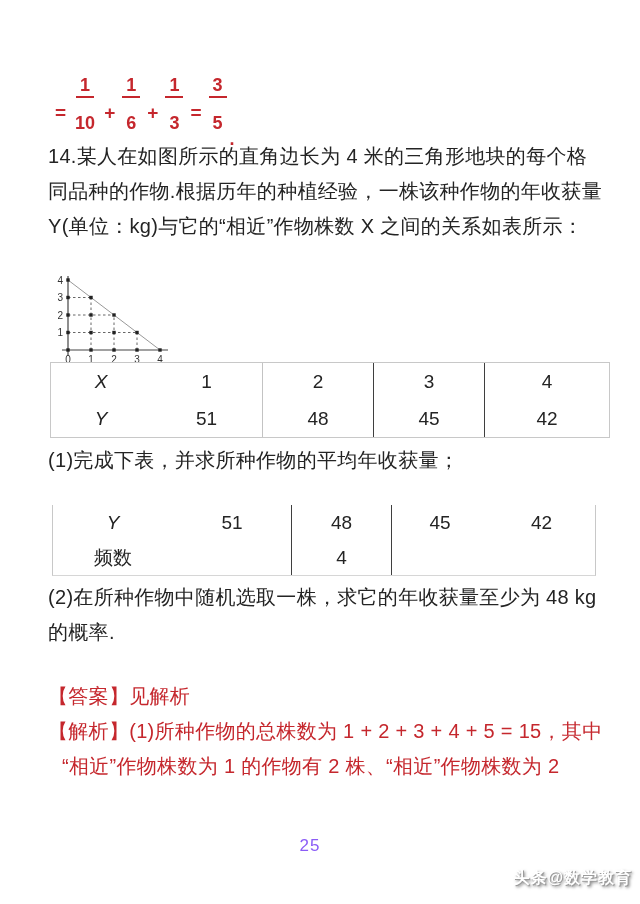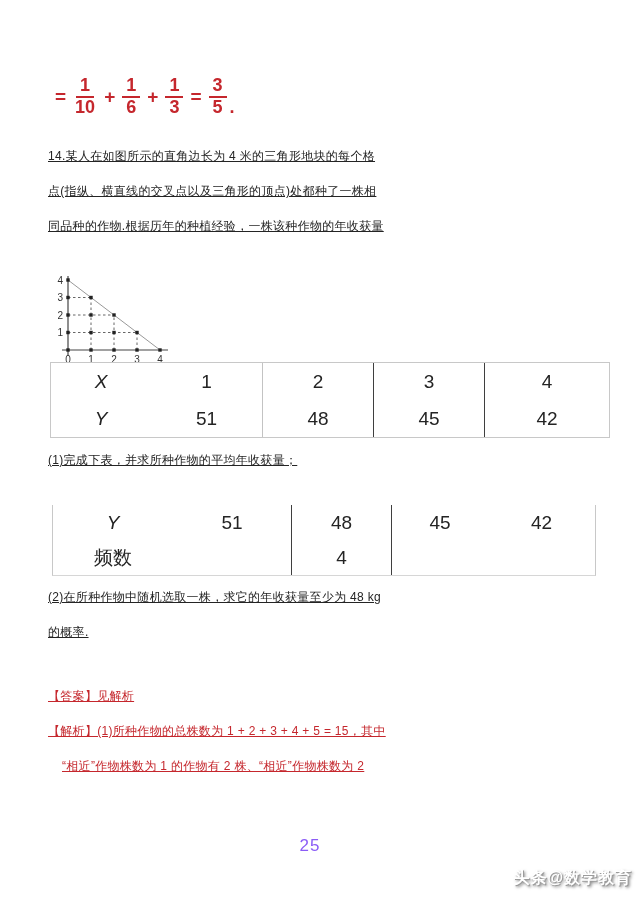--- a/index.html
+++ b/index.html
@@ -15,26 +15,26 @@
   }
 
   
   .formula {
     position: absolute; top: 76px; left: 55px;
     display: flex; align-items: center; gap: 7px;
     color: #c5272d; font-weight: 600; font-size: 18px;
   }
   .frac { display: inline-flex; flex-direction: column; align-items: center; line-height: 1.1; }
   .frac .num { padding: 0 4px; border-bottom: 2px solid #c5272d; }
-  .frac .den { padding: 0 2px; }
+  .frac .den { padding: 16px 2px; }
   .formula .op { font-size: 19px; }
   .formula .period { align-self: flex-end; margin-left: -4px; }
 
   
-  .textblock { position: absolute; left: 48px; width: 566px; font-size: 12px; line-height: 35px; letter-spacing: 0.3px; text-decoration: underline; }
+  .textblock { position: absolute; left: 48px; width: 566px; font-size: 20px; line-height: 35px; letter-spacing: 0.3px; }
   .textblock .tline { white-space: nowrap; }
   .red { color: #c5272d; margin-top: 28px; }
 
   
   .diagram { position: absolute; top: 268px; left: 32px; }
 
   
   .table1 {
     position: absolute; top: 362px; left: 50px; width: 560px;
     border: 1px solid #c8c8c8; background: #fff;
@@ -103,22 +103,22 @@
     <span class="op">=</span>
     <span class="frac">
       <span class="num">3</span>
       <span class="den">5</span>
     </span>
     <span class="period">.</span>
   </div>
 
   <div class="textblock" style="top:139px;">
     <div class="tline">14.某人在如图所示的直角边长为 4 米的三角形地块的每个格</div>
-    <div class="tline">点(指纵、横直线的交叉点以及三角形的顶点)处都种了一株相</div>
     <div class="tline">同品种的作物.根据历年的种植经验，一株该种作物的年收获量</div>
+    <div class="tline">Y(单位：kg)与它的“相近”作物株数 X 之间的关系如表所示：</div>
   </div>
 
   <svg class="diagram" width="142" height="100" viewBox="0 0 142 100">
 
     <line x1="36" y1="88" x2="36" y2="8" stroke="#444" stroke-width="1.2"></line>
     <line x1="30" y1="82" x2="136" y2="82" stroke="#444" stroke-width="1.2"></line>
 
     <line x1="36" y1="12" x2="128" y2="82" stroke="#999" stroke-width="1"></line>
 
     <g stroke="#555" stroke-width="0.9" stroke-dasharray="2.5,2.5">

